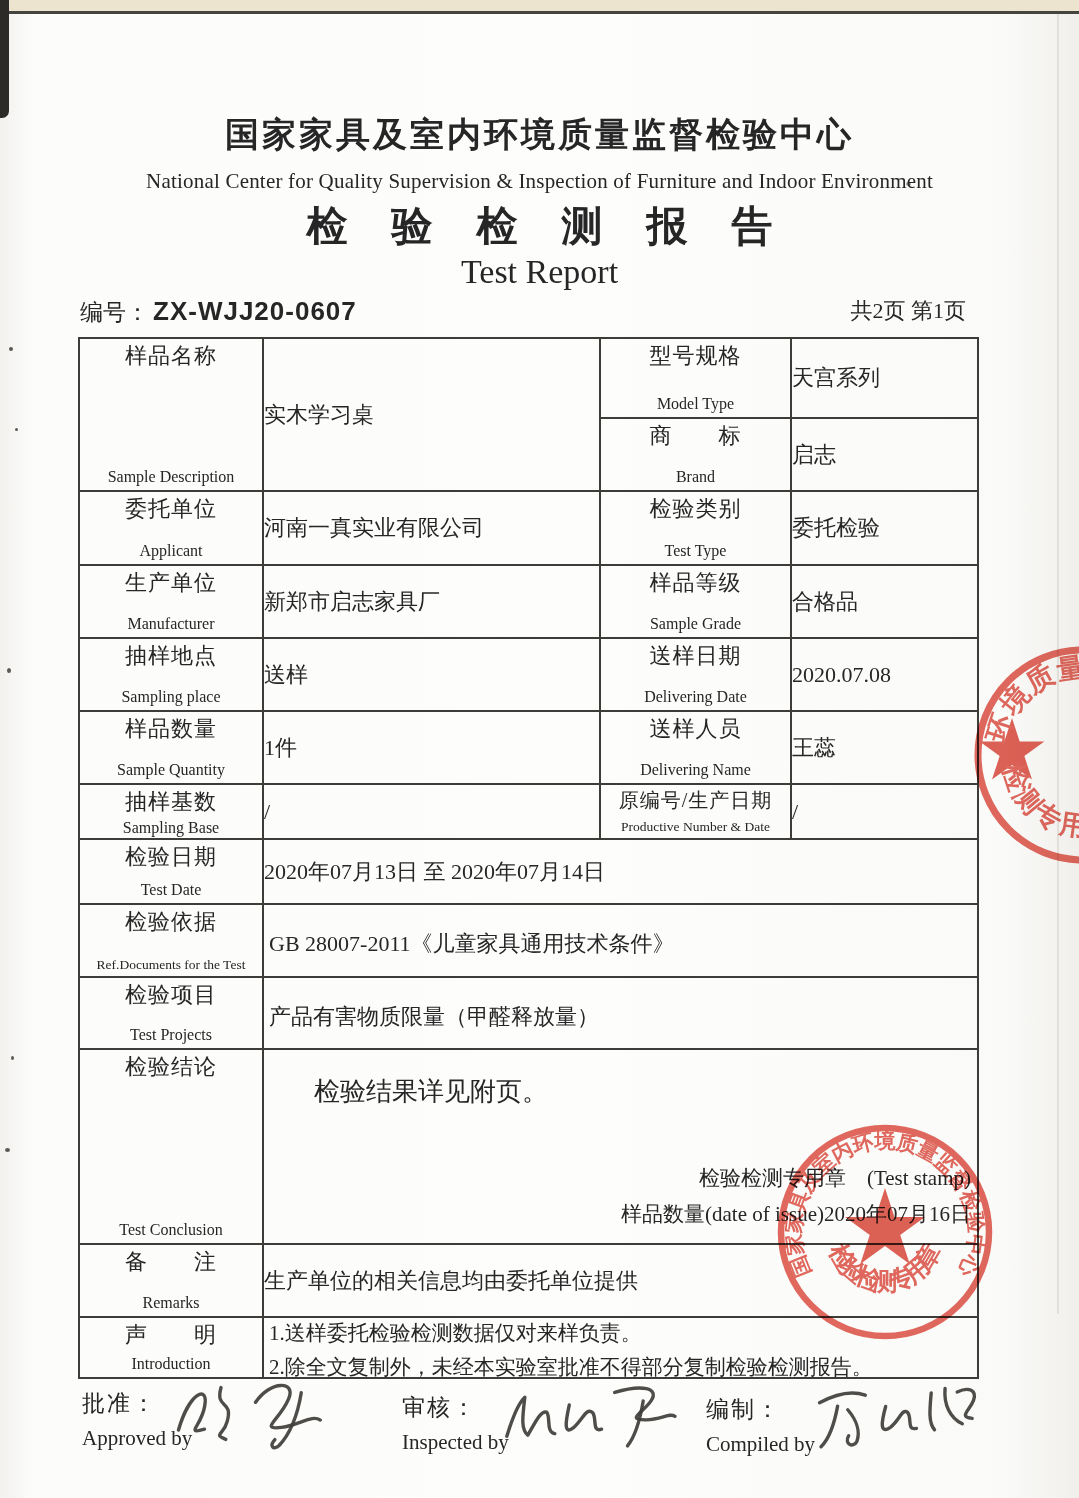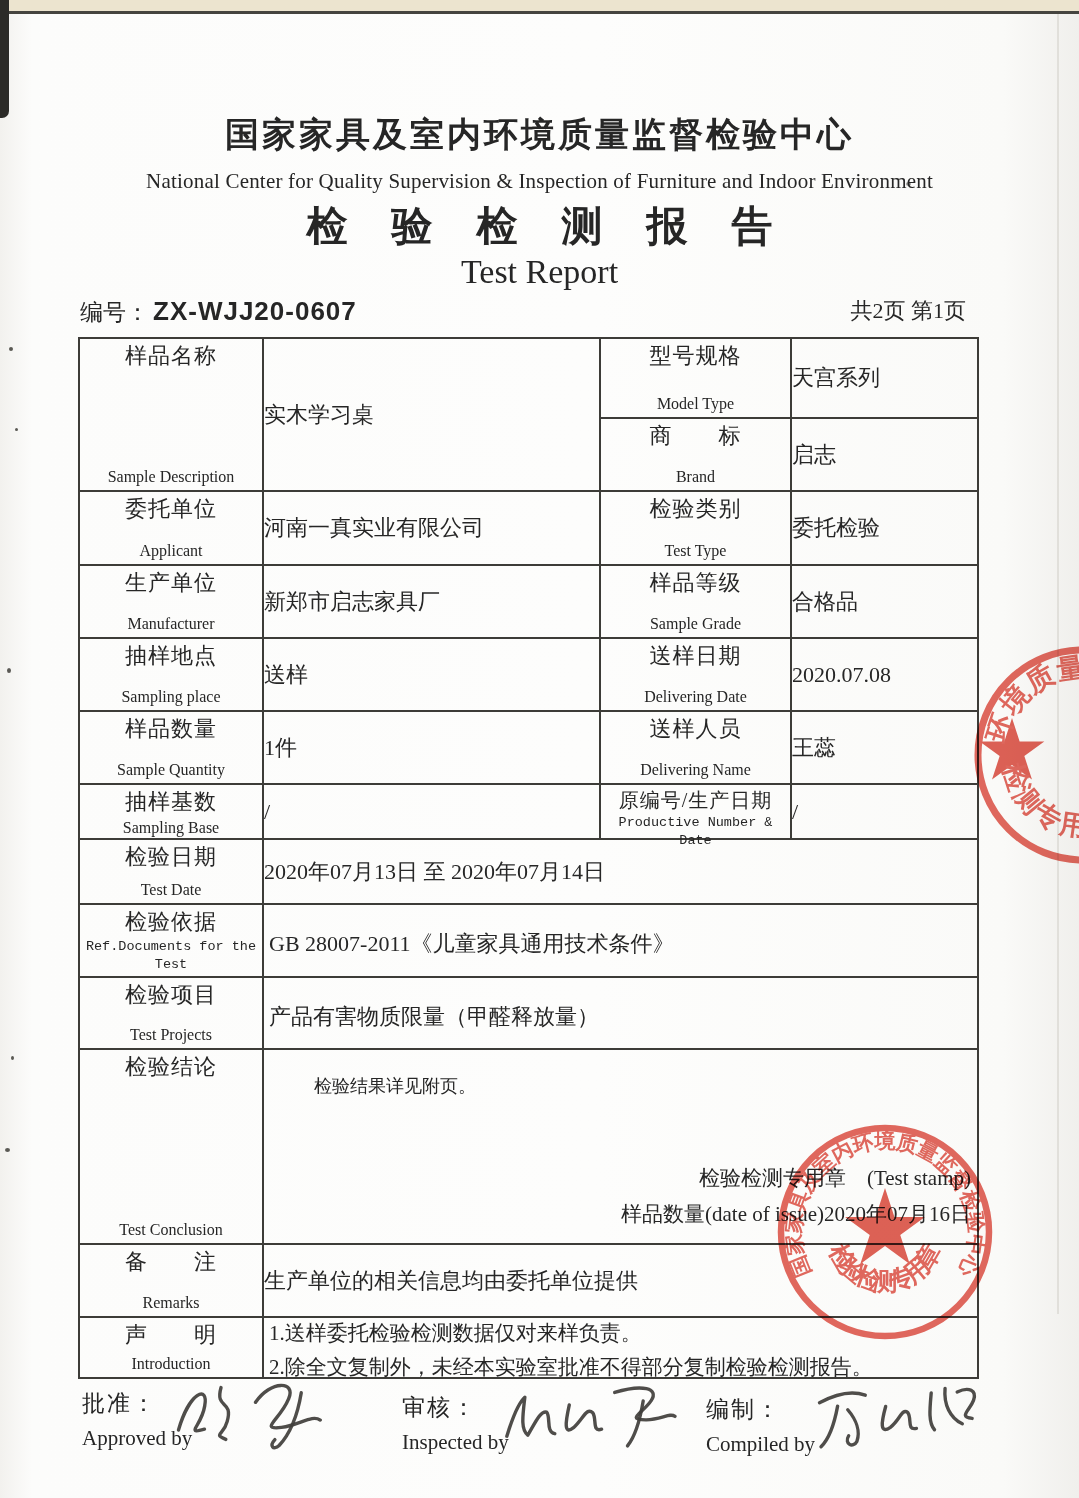--- a/index.html
+++ b/index.html
@@ -31,25 +31,25 @@
     grid-template-columns:184px 337px 191px 185px;
     grid-template-rows:80px 73px 74px 73px 73px 73px 55px 65px 73px 72px 195px 73px 59px;
     border:2px solid #3d3c38;background:transparent;
   }
   .cell{border-right:2px solid #3d3c38;border-bottom:2px solid #3d3c38;display:flex;align-items:center;justify-content:space-between;box-sizing:border-box;}
   .cell.last-col{border-right:none;}
   .cell.last-row{border-bottom:none;}
   .lbl{flex-direction:column;line-height:1.35;text-align:center;padding:2px;}
   .lbl .cn{font-size:22px;letter-spacing:1px;}
   .lbl .en{font-size:16px;}
-  .lbl .en.sm{font-size:13.5px;font-family:Liberation Mono, monospace;}
+  .lbl .en.sm{font-size:13.5px;}
   .val{font-size:22px;}
   .val-left{justify-content:flex-start;padding-left:5px;margin-top:7px;}
   .concl{position:relative;align-items:flex-start;justify-content:flex-start;flex-direction:column;}
-  .concl-result{padding:24px 0 0 50px;font-size:18px;}
+  .concl-result{padding:24px 0 0 50px;font-size:26px;}
   .concl-lines{position:absolute;right:6px;bottom:10px;text-align:right;font-size:21px;line-height:1.75;}
   .intro-val{flex-direction:column;align-items:flex-start;justify-content:center;font-size:21px;line-height:1.6;}
   
   .sig-grp{position:absolute;line-height:1.0;}
   .sig-grp .cn{font-size:23px;display:block;margin-bottom:13px;letter-spacing:2px;}
   .sig-grp .en{font-size:21px;display:block;}
   .sig-svg{position:absolute;}
   .sig-svg path{fill:none;stroke:#403e3b;stroke-width:3.4;stroke-linecap:round;stroke-linejoin:round;opacity:.92;}
   
   .stamp{position:absolute;mix-blend-mode:multiply;opacity:.8;}

